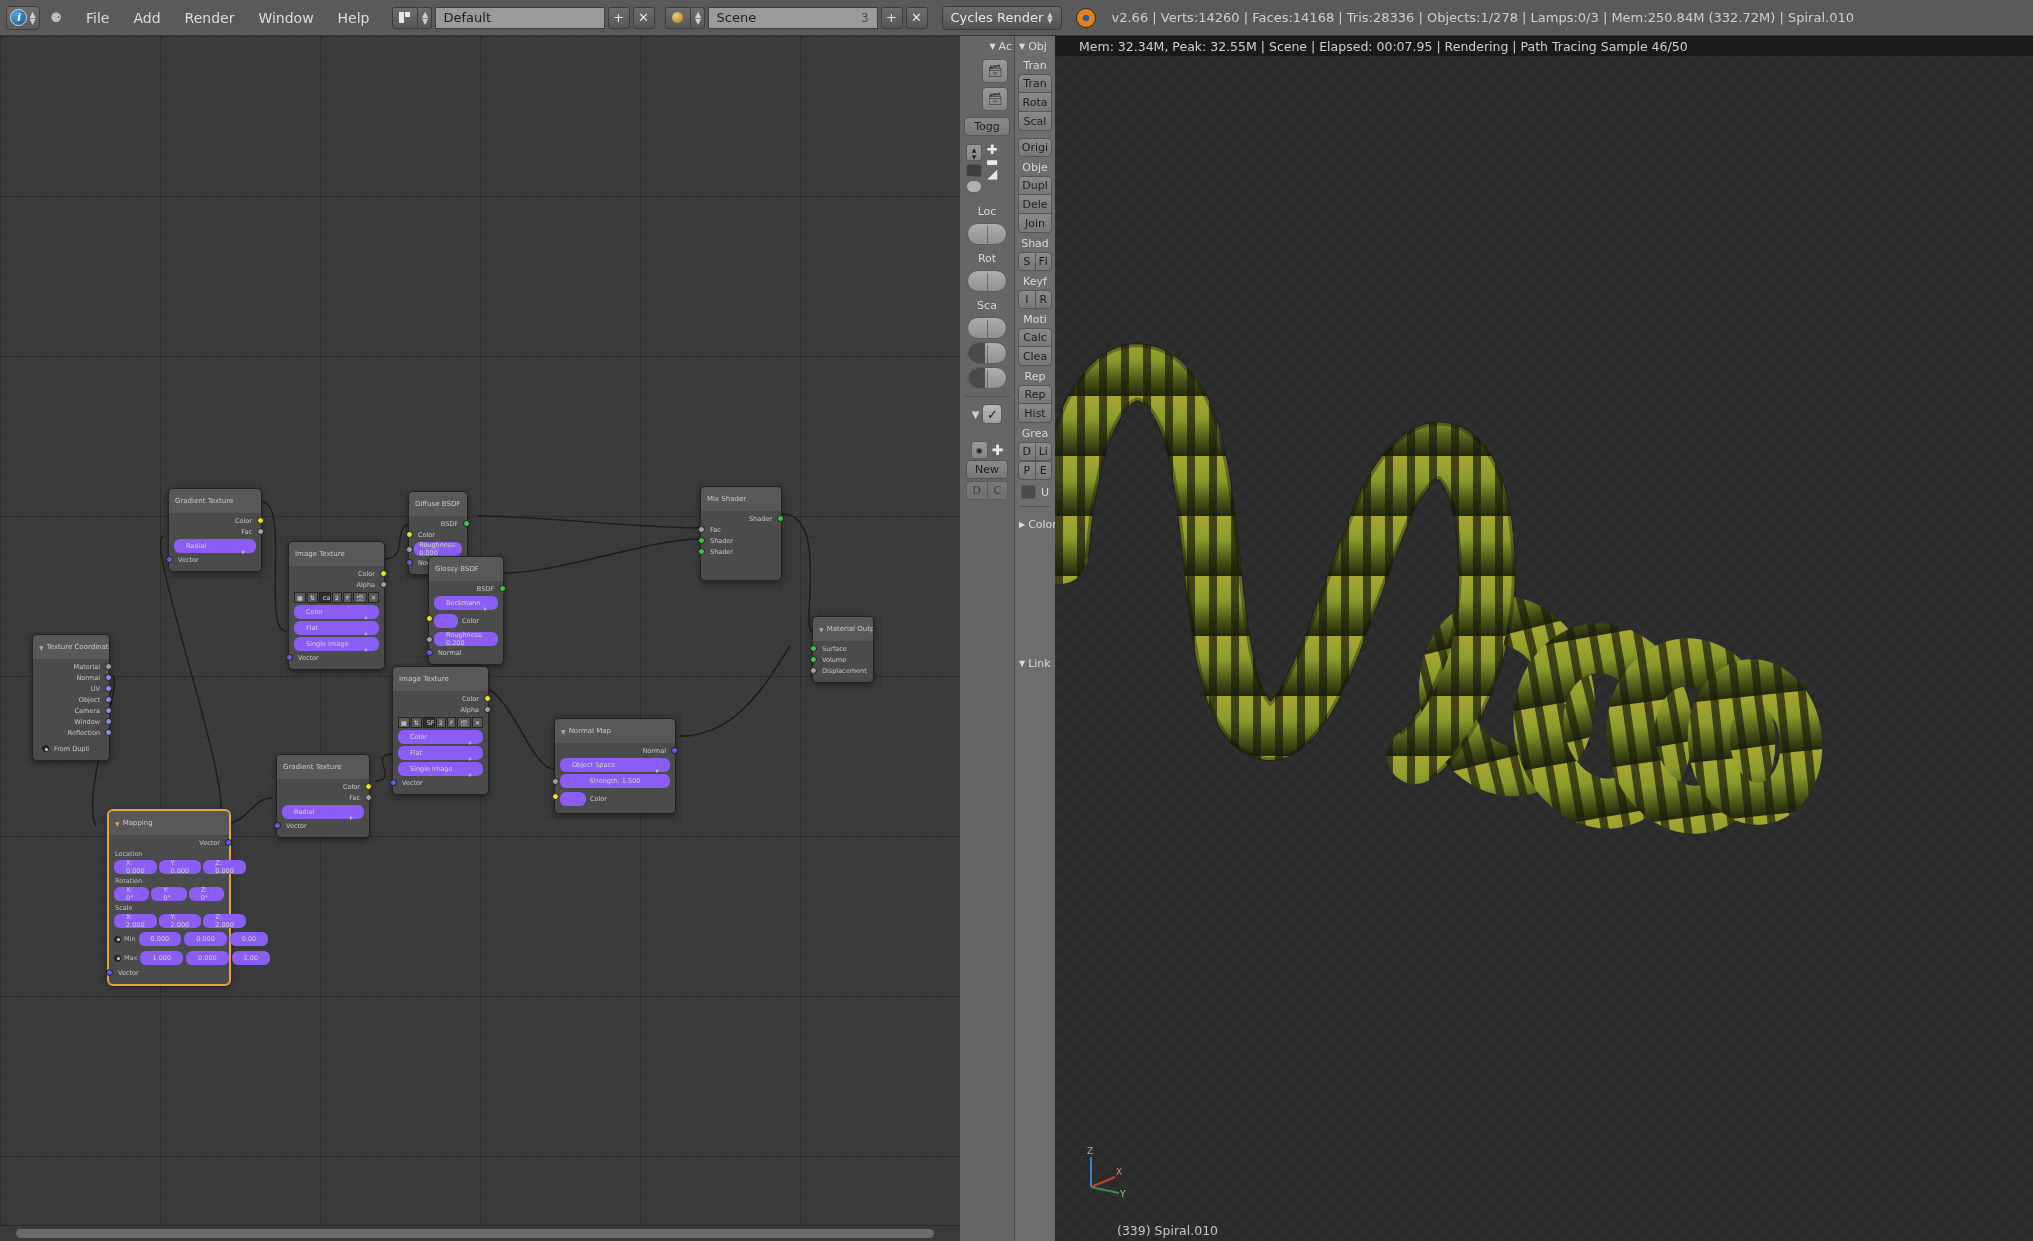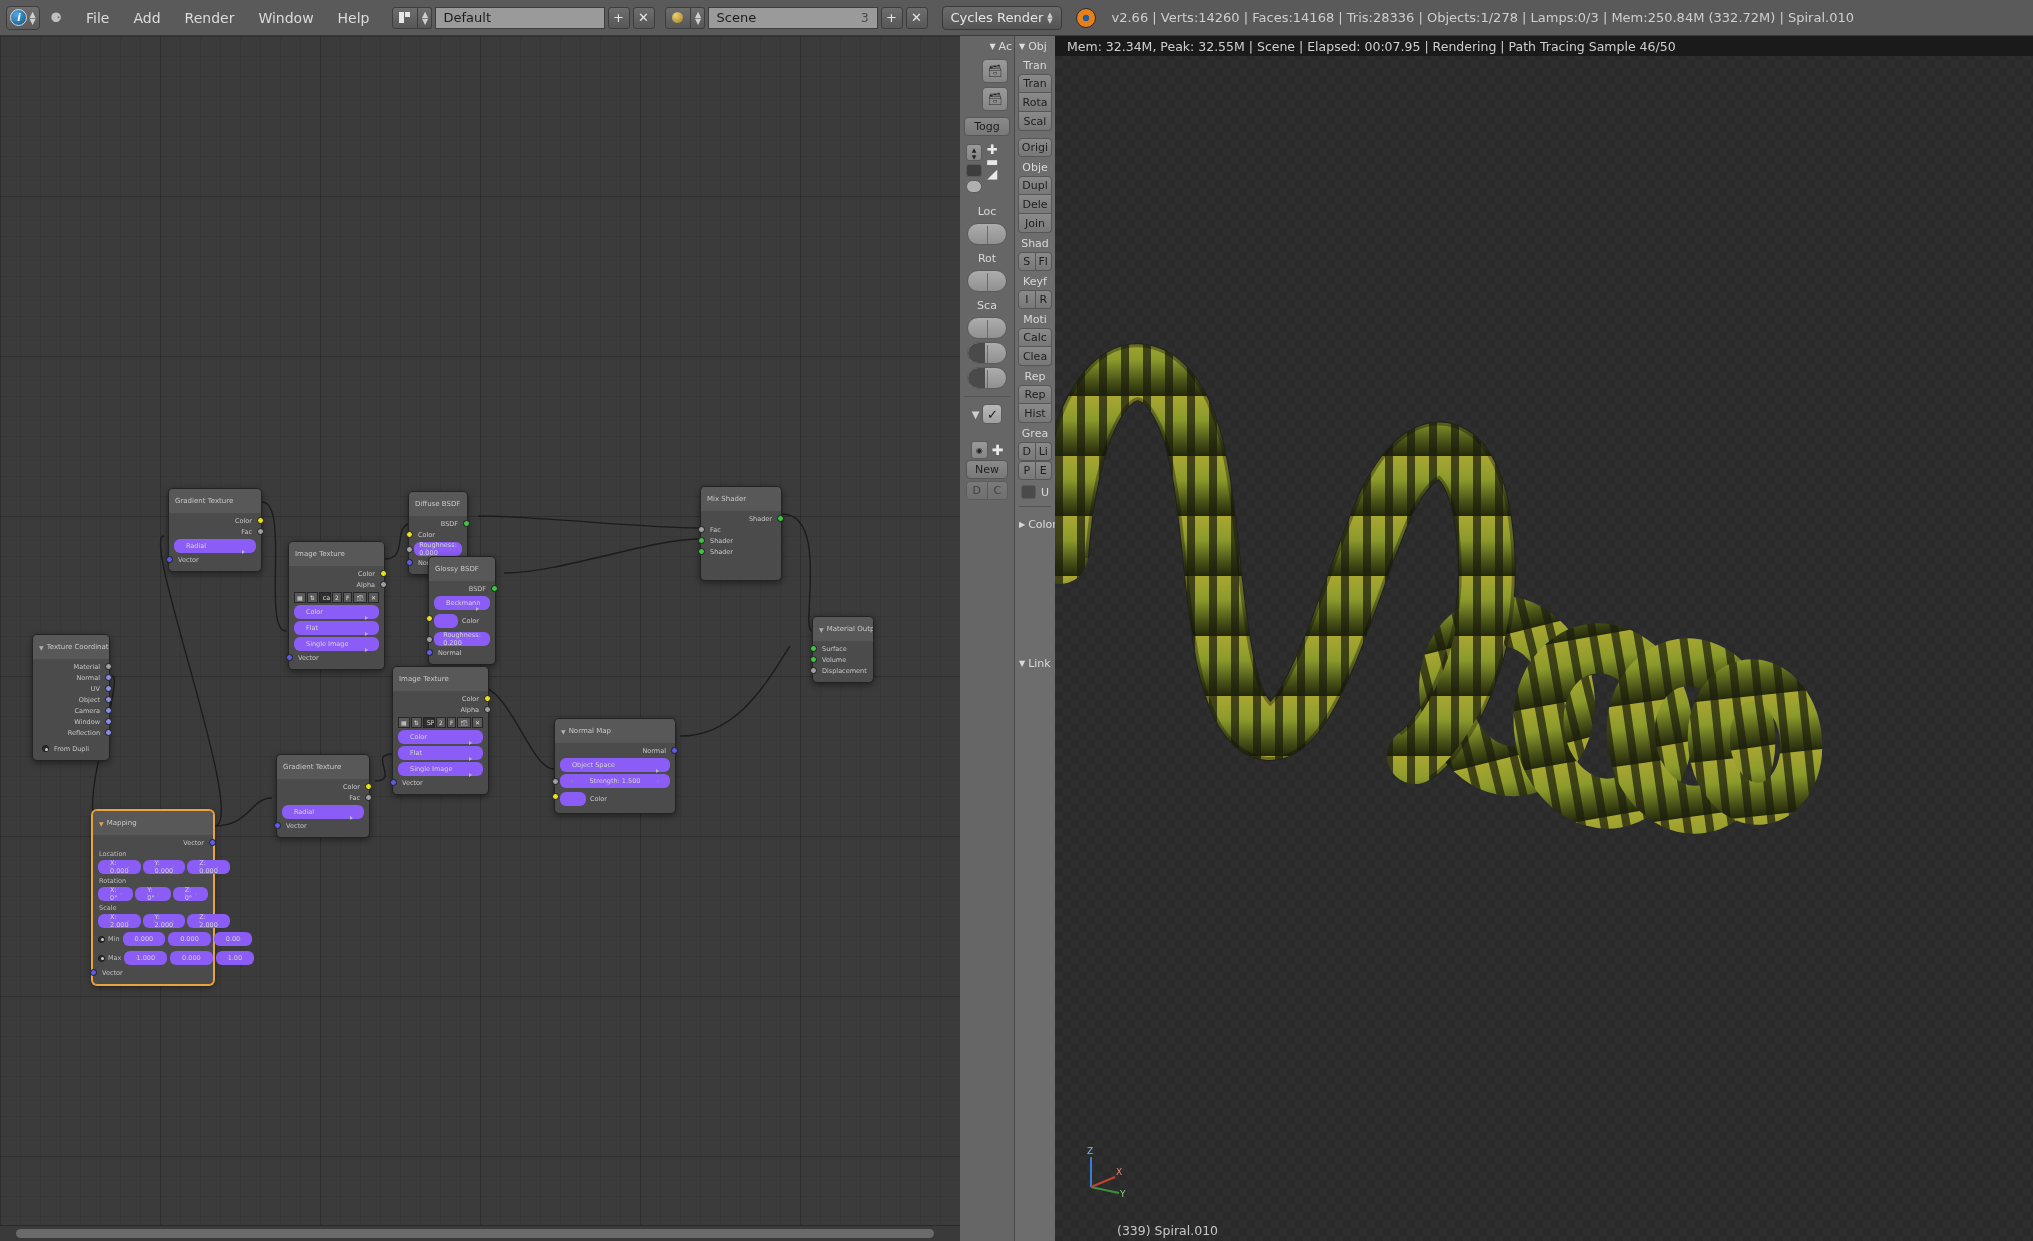--- a/index.html
+++ b/index.html
@@ -239,21 +239,21 @@
     background-color:#2a2a2a;
     background-image:
       linear-gradient(45deg, #2e2e2e 25%, transparent 25%, transparent 75%, #2e2e2e 75%),
       linear-gradient(45deg, #2e2e2e 25%, transparent 25%, transparent 75%, #2e2e2e 75%);
     background-size: 16px 16px;
     background-position: 0 0, 8px 8px;
   }
   #render-status {
     position:absolute; left:0; top:0; width:978px; height:20px;
     background:#1a1a1a; color:#cfcfcf; font-size:12.5px;
-    display:flex; align-items:center; padding-left:12px; white-space:nowrap;
+    display:flex; align-items:center; padding-left:24px; white-space:nowrap;
     z-index:5;
   }
   #spiral-svg { position:absolute; left:0; top:0; width:978px; height:1205px; }
   #axis-gizmo { position:absolute; left:20px; bottom:40px; width:60px;height:60px; z-index:6;}
   #vp-footer {
     position:absolute; left:0; bottom:0; width:978px; height:22px;
     color:#c8c8c8; font-size:12.5px; padding-left:62px;
     display:flex;align-items:center; z-index:6;
   }
 </style>
@@ -417,21 +417,21 @@
         <div class="row out"><span class="sock right s-green"></span><span>BSDF</span></div>
         <div class="row in"><span class="sock left s-yellow"></span><span>Color</span></div>
         <div style="position:relative;">
             <span class="sock left s-grey" style="top:4px;"></span>
           <div class="widget value">Roughness: 0.000</div>
         </div>
         <div class="row in"><span class="sock left s-blue"></span><span>Normal</span></div>
       </div>
     </div>
 
-    <div class="node" style="left:428px; top:520px; width:68px;">
+    <div class="node" style="left:428px; top:520px; width:76px;">
       <div class="node-hdr">
         <span>Glossy BSDF</span>
       </div>
       <div class="node-body">
         <div class="row out"><span class="sock right s-green"></span><span>BSDF</span></div>
         <div class="widget dropdown">Beckmann</div>
         <div style="position:relative;display:flex;align-items:center;gap:4px;">
           <span class="sock left s-yellow" style="top:3px;"></span>
           <span class="widget swatch" style="width:24px;margin:2px 0;"></span>
           <span style="font-size:6.5px;color:#c6c6c6;">Color</span>
@@ -516,21 +516,21 @@
           <div class="widget value">Strength: 1.500</div>
         </div>
         <div style="position:relative;display:flex;align-items:center;gap:4px;">
           <span class="sock left s-yellow" style="top:3px;"></span>
           <span class="widget swatch" style="width:26px;margin:2px 0;"></span>
           <span style="font-size:6.5px;color:#c6c6c6;">Color</span>
         </div>
       </div>
     </div>
 
-    <div class="node selected" style="left:92px; top:774px; width:122px;">
+    <div class="node selected" style="left:108px; top:774px; width:122px;">
       <div class="node-hdr">
         <span class="caret" style="color:#e8a33d;">▼</span>
         <span>Mapping</span>
       </div>
       <div class="node-body">
         <div class="row out"><span class="sock right s-blue"></span><span>Vector</span></div>
 
         <div class="lbl">Location</div>
         <div class="vec3">
           <div class="widget value">X: 0.000</div>

